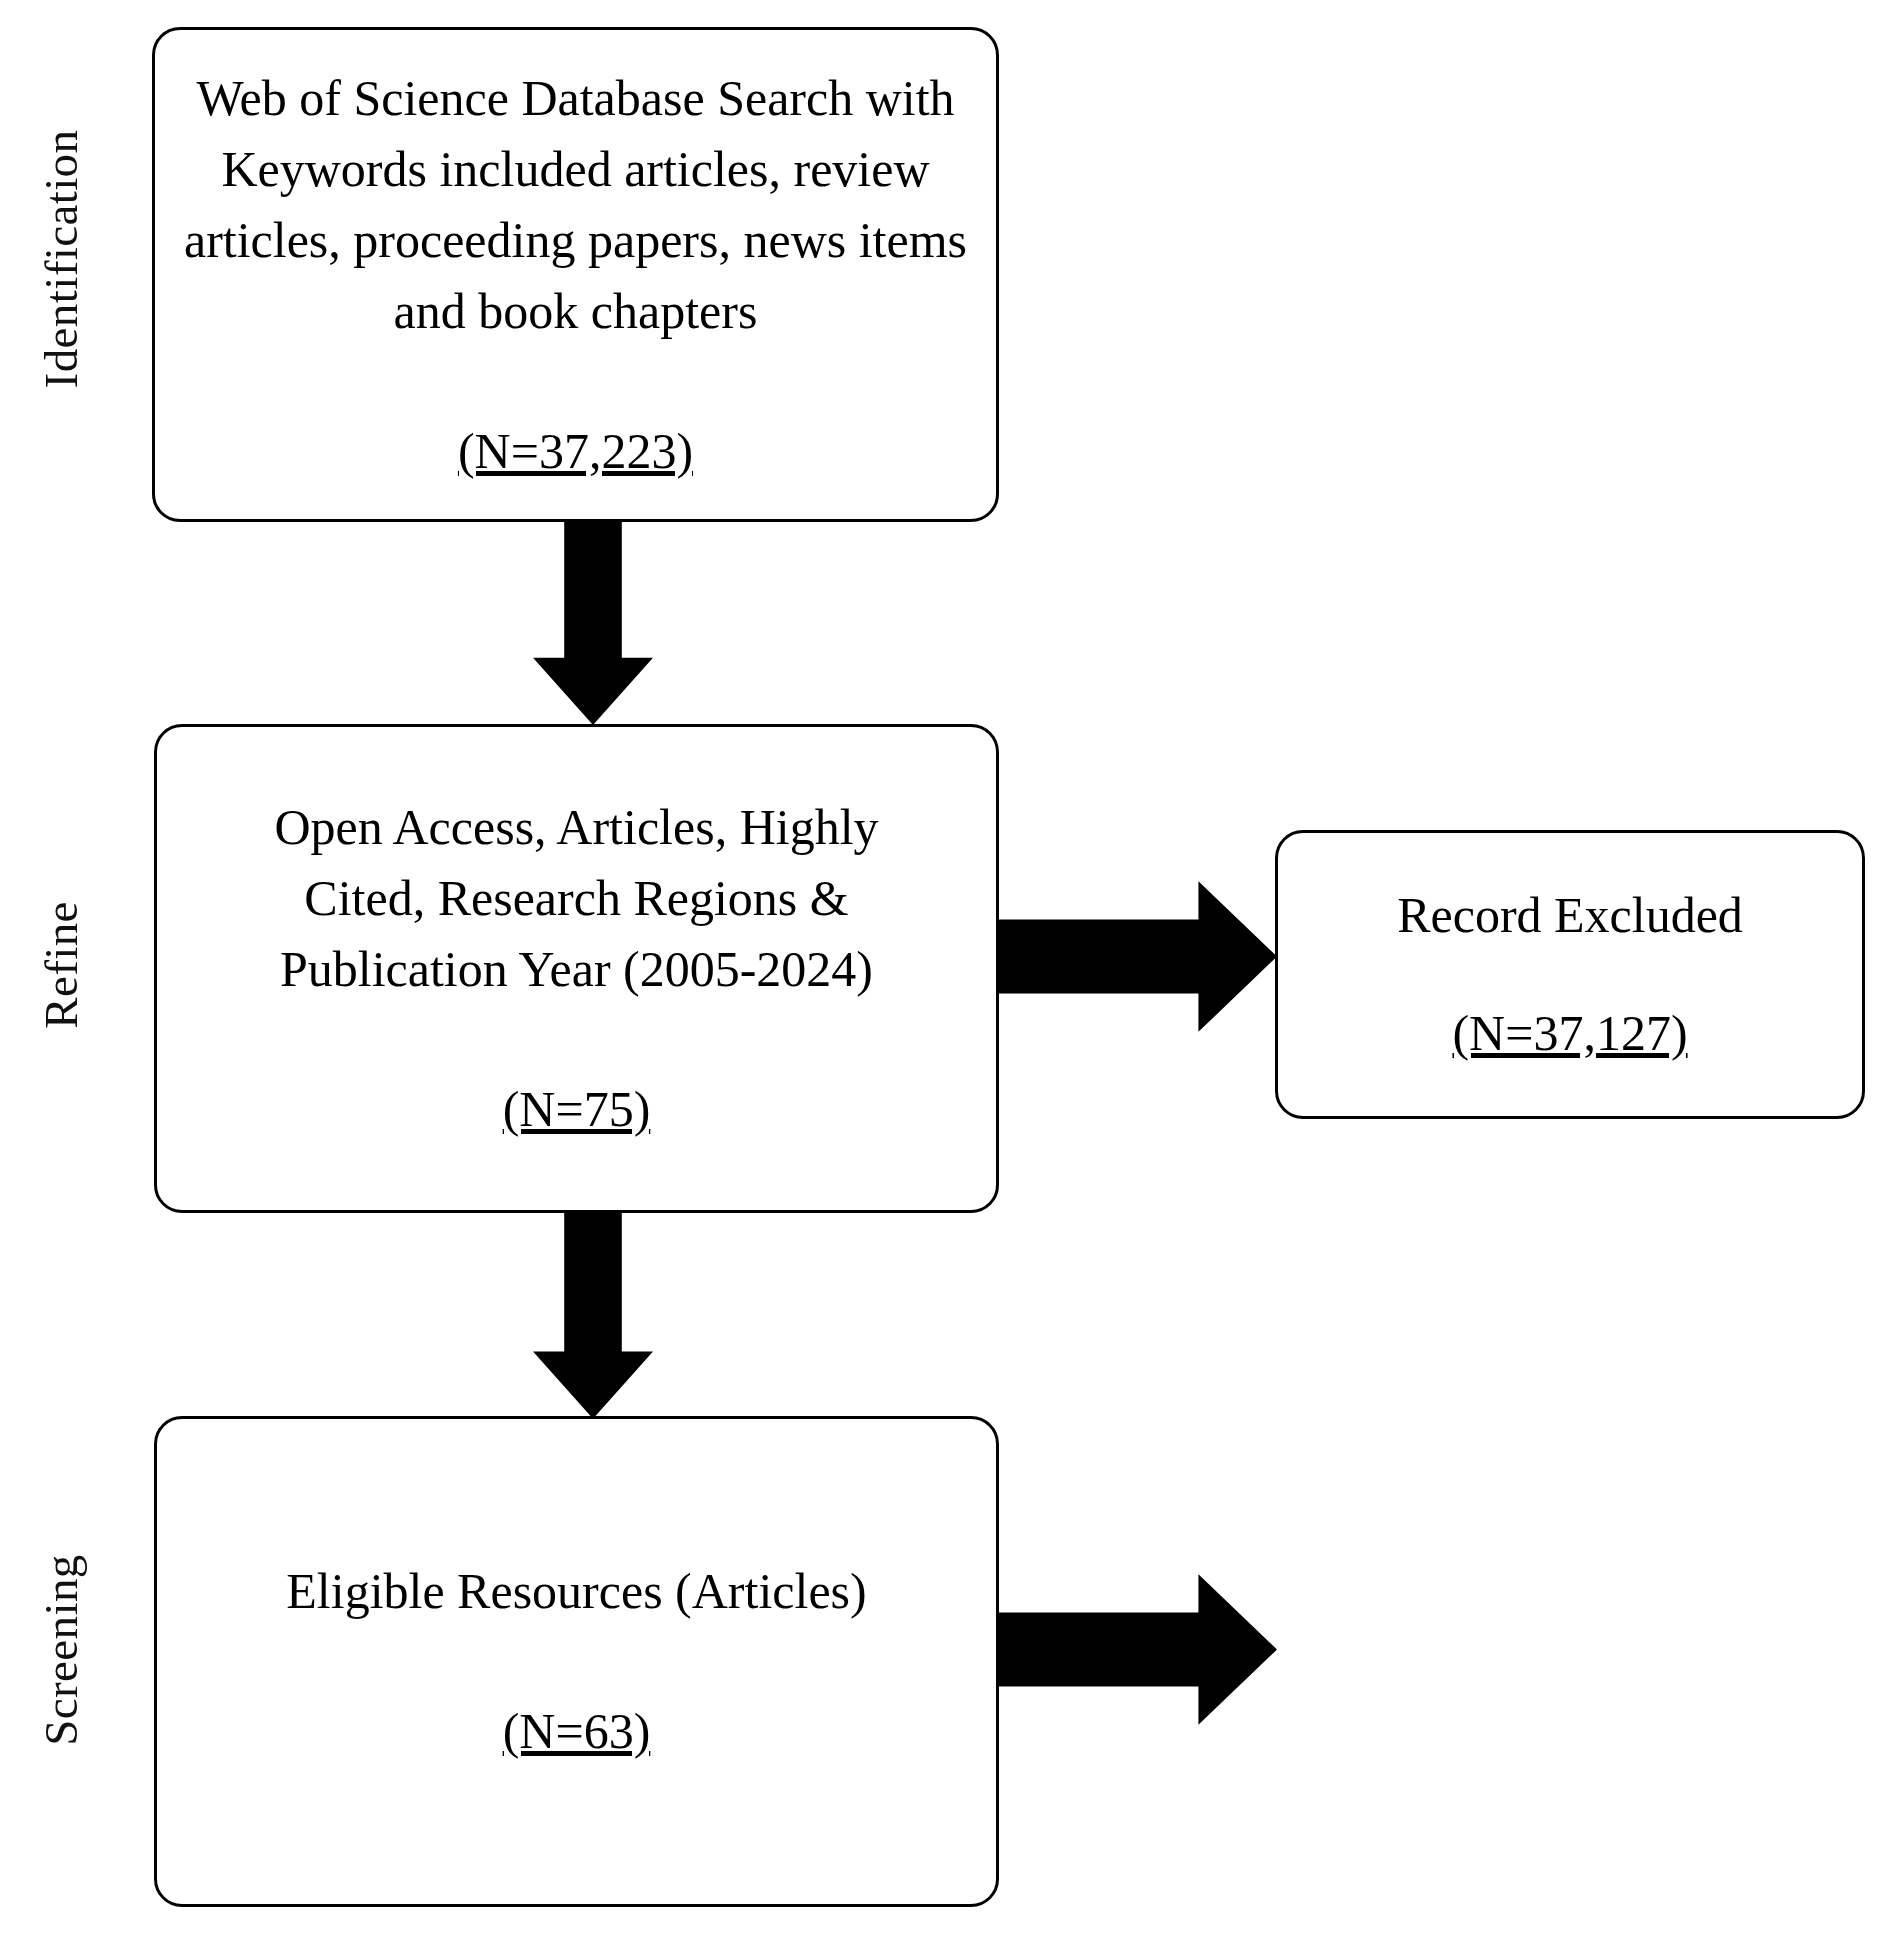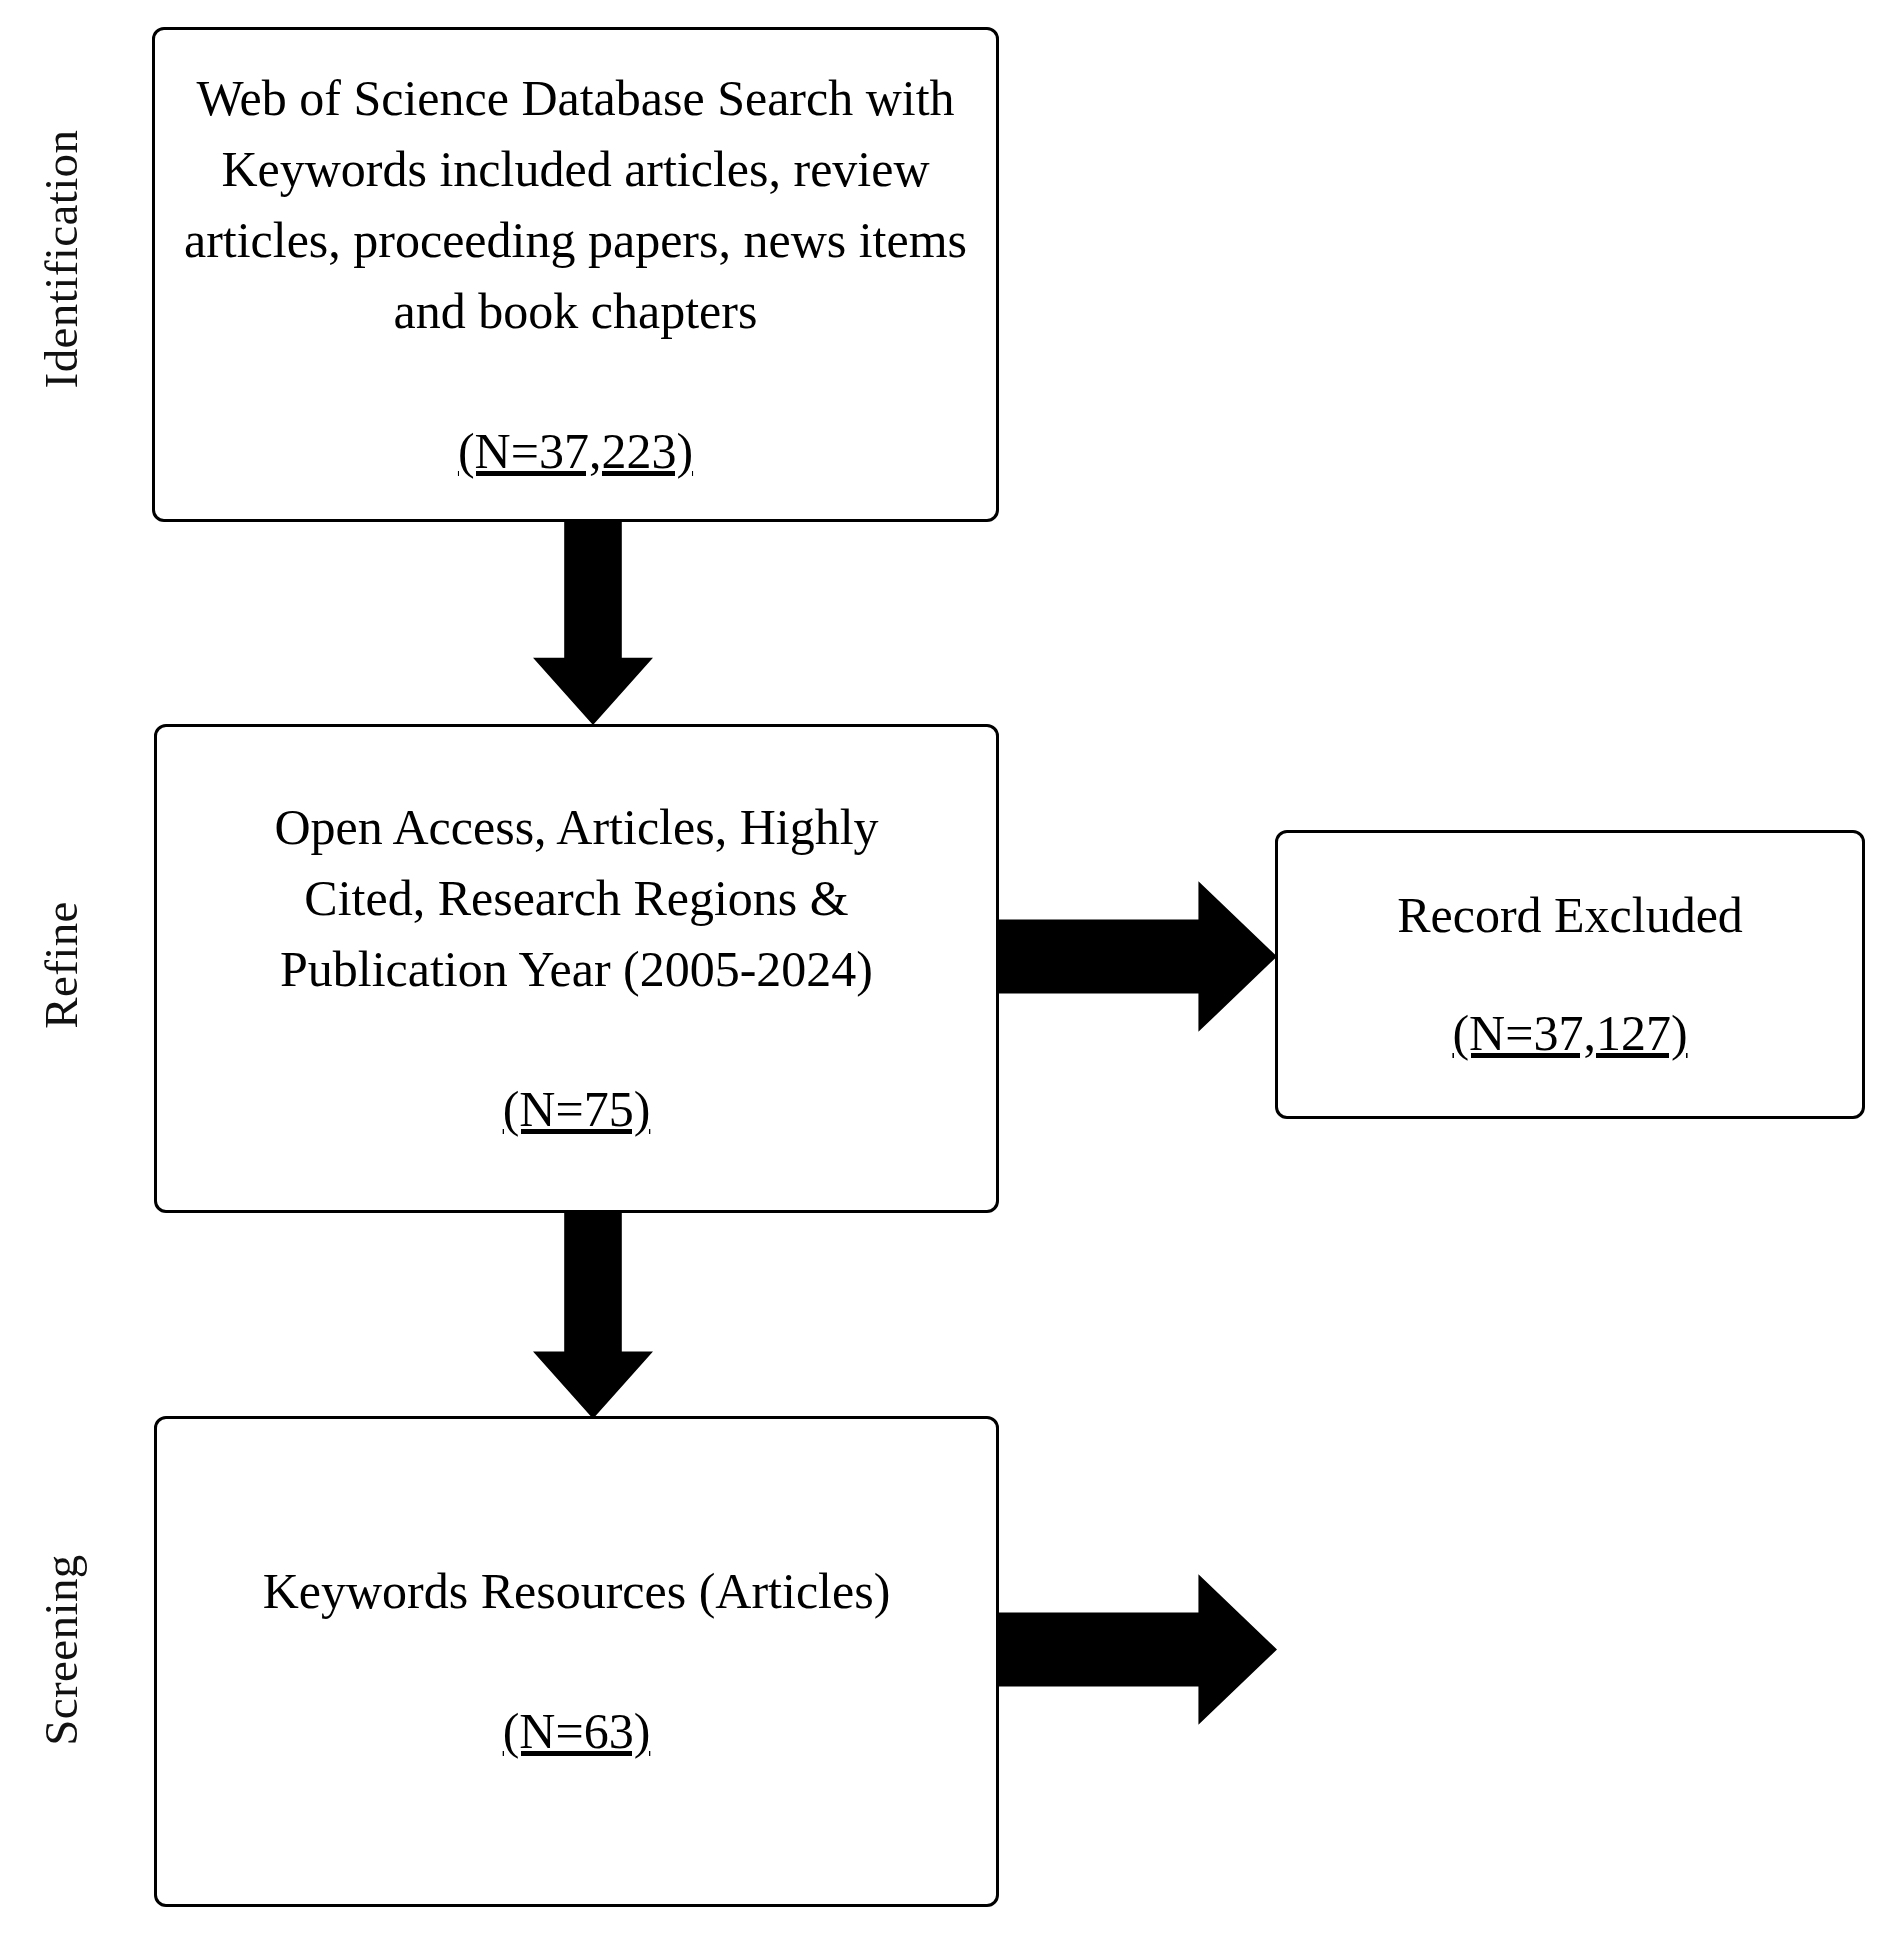--- a/index.html
+++ b/index.html
@@ -34,21 +34,21 @@
     letter-spacing: 0.4px;
     color: #111111;
     font-family: "Liberation Serif", "DejaVu Serif", serif;
   }
 
   
   .node {
     position: absolute;
     box-sizing: border-box;
     border: 3.2px solid #000000;
-    border-radius: 12px;
+    border-radius: 28px;
     background: #ffffff;
     display: flex;
     flex-direction: column;
     align-items: center;
     justify-content: center;
     text-align: center;
     padding: 8px 27px;
   }
   .node .line-block {
     font-size: 50px;
@@ -117,21 +117,21 @@
     <div class="count">(N=37,127)</div>
   </div>
 
   <div class="arrow" style="left:533px; top:1212px; width:120px; height:207px;">
     <svg width="120" height="207" viewBox="0 0 150 258" xmlns="http://www.w3.org/2000/svg">
       <polygon points="39,0 111,0 111,174 150,174 75,258 0,174 39,174" fill="#000000"></polygon>
     </svg>
   </div>
 
   <div class="node" style="left:154px; top:1416px; width:845px; height:491px;">
-    <div class="line-block">Keywords Resources (Articles)</div>
+    <div class="line-block">Eligible Resources (Articles)</div>
     <div class="gap-lg"></div>
     <div class="count">(N=63)</div>
   </div>
 
   <div class="arrow" style="left:998px; top:1574px; width:279px; height:151px;">
     <svg width="279" height="151" viewBox="0 0 348 188" xmlns="http://www.w3.org/2000/svg">
       <polygon points="0,48 250,48 250,0 348,94 250,188 250,140 0,140" fill="#000000"></polygon>
     </svg>
   </div>
 

